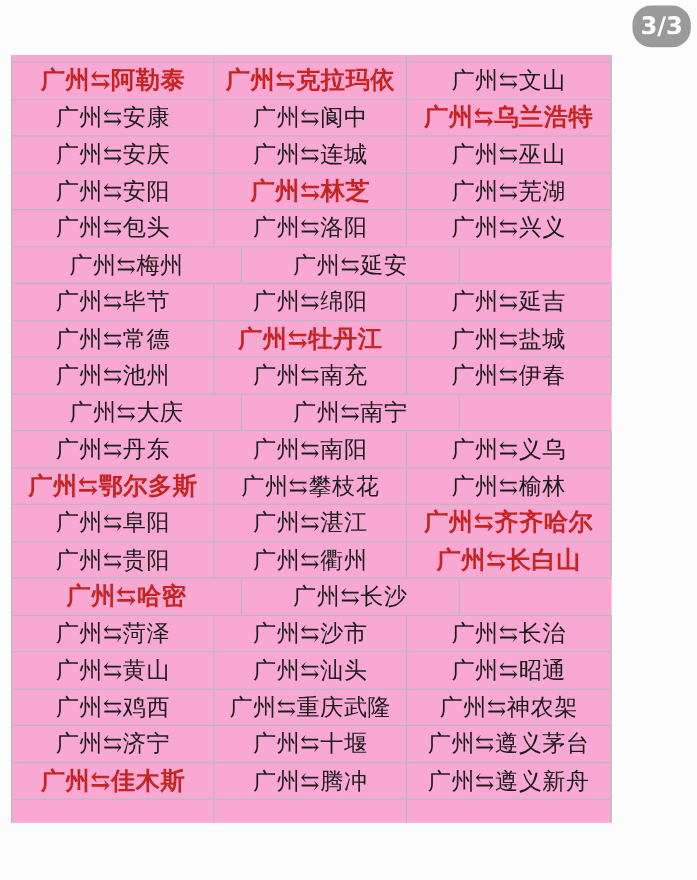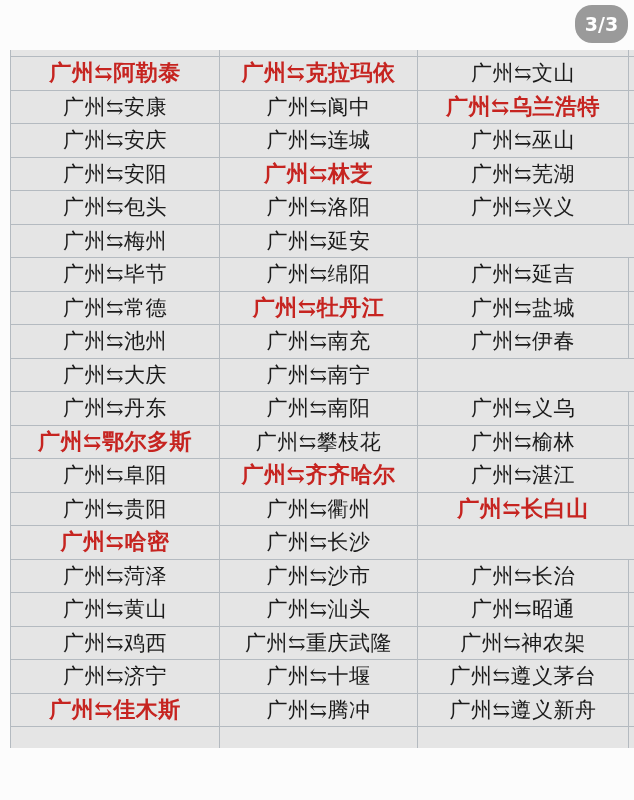--- a/index.html
+++ b/index.html
@@ -15,28 +15,28 @@
   .badge {
     position: absolute;
     top: 5px; right: 6px;
     width: 53px; height: 38px;
     background: #9a9a9a;
     border-radius: 17px;
     display: flex; align-items: center; justify-content: center;
     color: #ffffff;
     font-family: "DejaVu Sans", "Liberation Sans", sans-serif;
     font-weight: 700;
-    font-size: 19px;
+    font-size: 22px;
   }
 
   .table {
     position: absolute;
     left: 10px; top: 50px;
-    width: 625px;
-    background: #e5e5e5;
+    width: 546px;
+    background: #f9a8d4;
   }
   .row {
     display: flex;
     height: 33.5px;
     border-bottom: 1px solid #b4bac0;
   }
   .row.sliver { height: 7px; }
   .row.tail { height: 21px; border-bottom: none; }
   .cell {
     display: flex; align-items: center; justify-content: center;
@@ -123,22 +123,22 @@
         <div class="cell">广州⇆南阳</div>
         <div class="cell">广州⇆义乌</div>
       </div>
       <div class="row">
         <div class="cell red">广州⇆鄂尔多斯</div>
         <div class="cell">广州⇆攀枝花</div>
         <div class="cell">广州⇆榆林</div>
       </div>
       <div class="row">
         <div class="cell">广州⇆阜阳</div>
+        <div class="cell">广州⇆湛江</div>
         <div class="cell red">广州⇆齐齐哈尔</div>
-        <div class="cell">广州⇆湛江</div>
       </div>
       <div class="row">
         <div class="cell">广州⇆贵阳</div>
         <div class="cell">广州⇆衢州</div>
         <div class="cell red">广州⇆长白山</div>
       </div>
       <div class="row">
         <div class="cell red">广州⇆哈密</div>
         <div class="cell">广州⇆长沙</div>
       </div>

